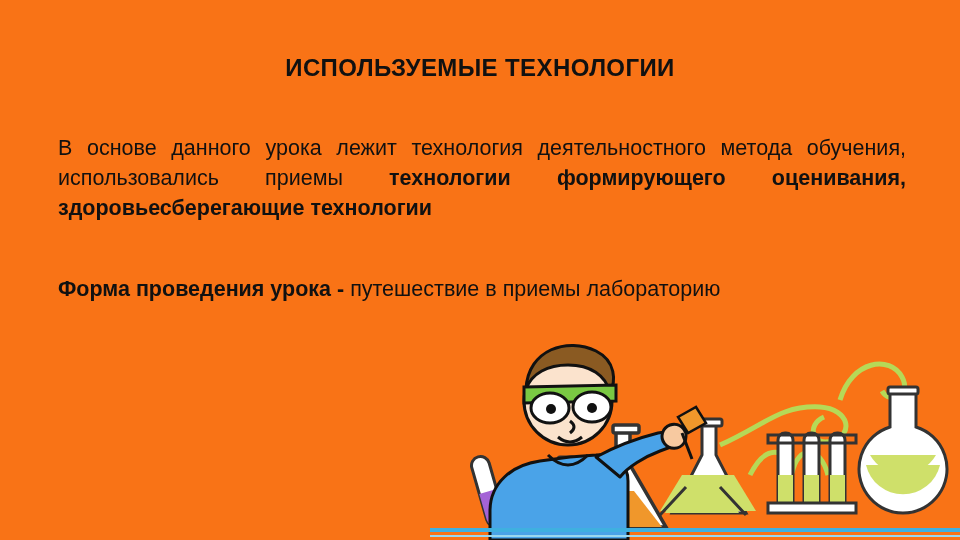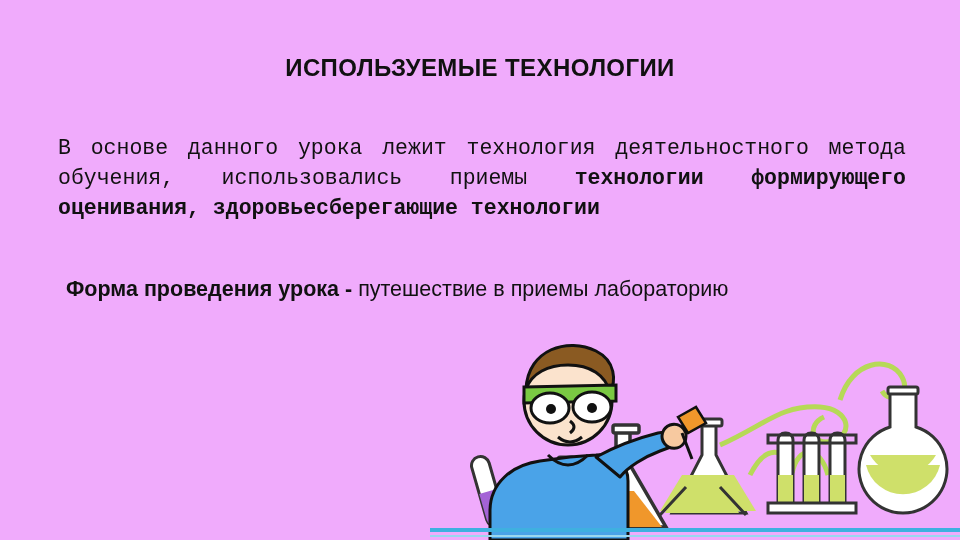--- a/index.html
+++ b/index.html
@@ -10,21 +10,21 @@
     width: 960px;
     height: 540px;
     background: #ffffff;
     font-family: "Liberation Sans", sans-serif;
     overflow: hidden;
     position: relative;
   }
   .slide {
     position: absolute;
     inset: 0;
-    background: #f0abfc;
+    background: #f97316;
   }
   .slide-title {
     position: absolute;
     top: 54px;
     left: 0;
     width: 960px;
     text-align: center;
     font-size: 24px;
     font-weight: bold;
     color: #111111;
@@ -35,38 +35,36 @@
     left: 58px;
     top: 133px;
     width: 848px;
   }
   .para {
     font-size: 21.5px;
     line-height: 30px;
     color: #111111;
     text-align: justify;
     margin: 0;
-    font-family: Liberation Mono, monospace;
   }
   .para b {
     font-weight: bold;
   }
   .para-2 {
     position: absolute;
     left: 58px;
     top: 274px;
     width: 870px;
     font-size: 21.5px;
     line-height: 30px;
     color: #111111;
     margin: 0;
   }
   .para-2 b {
     font-weight: bold;
-    margin-left: 8px;
   }
 
   
   .illustration {
     position: absolute;
     left: 420px;
     bottom: 0;
     width: 540px;
     height: 235px;
   }

